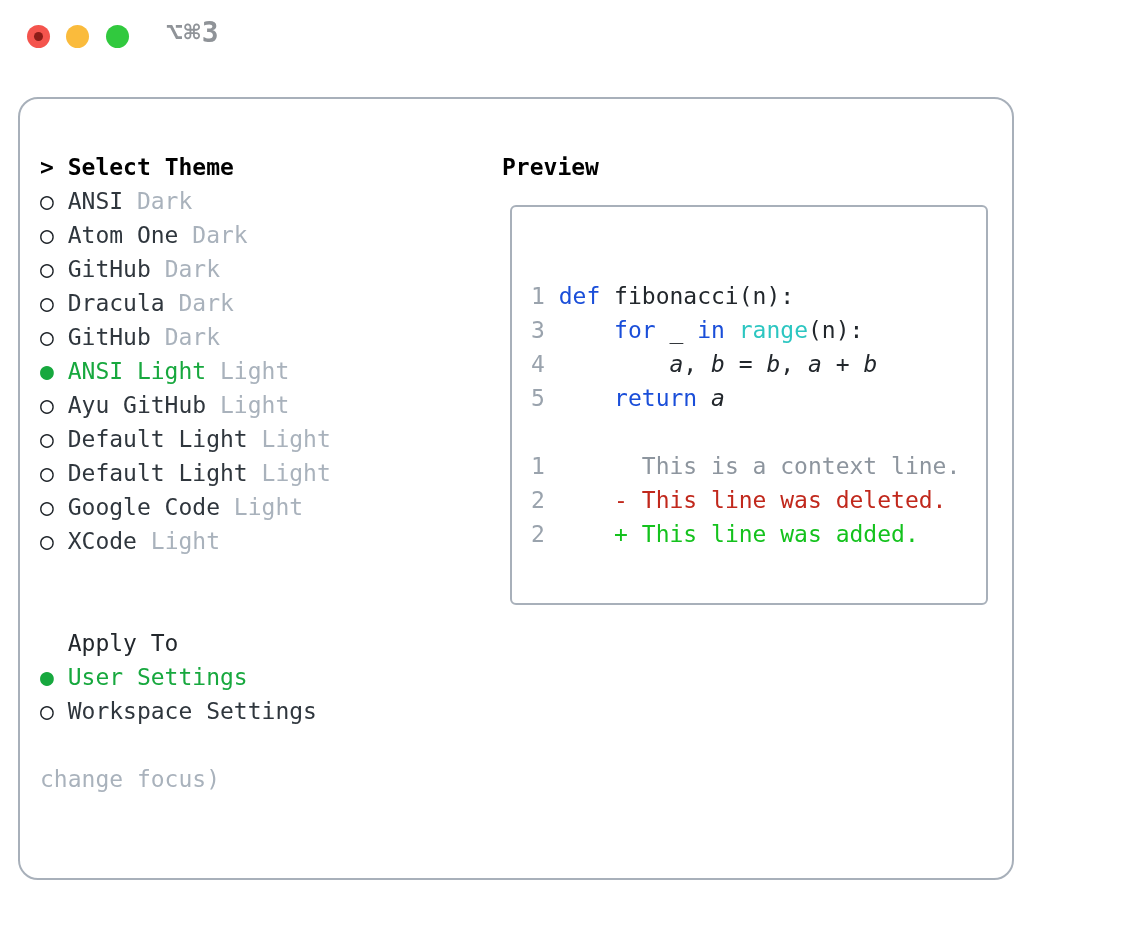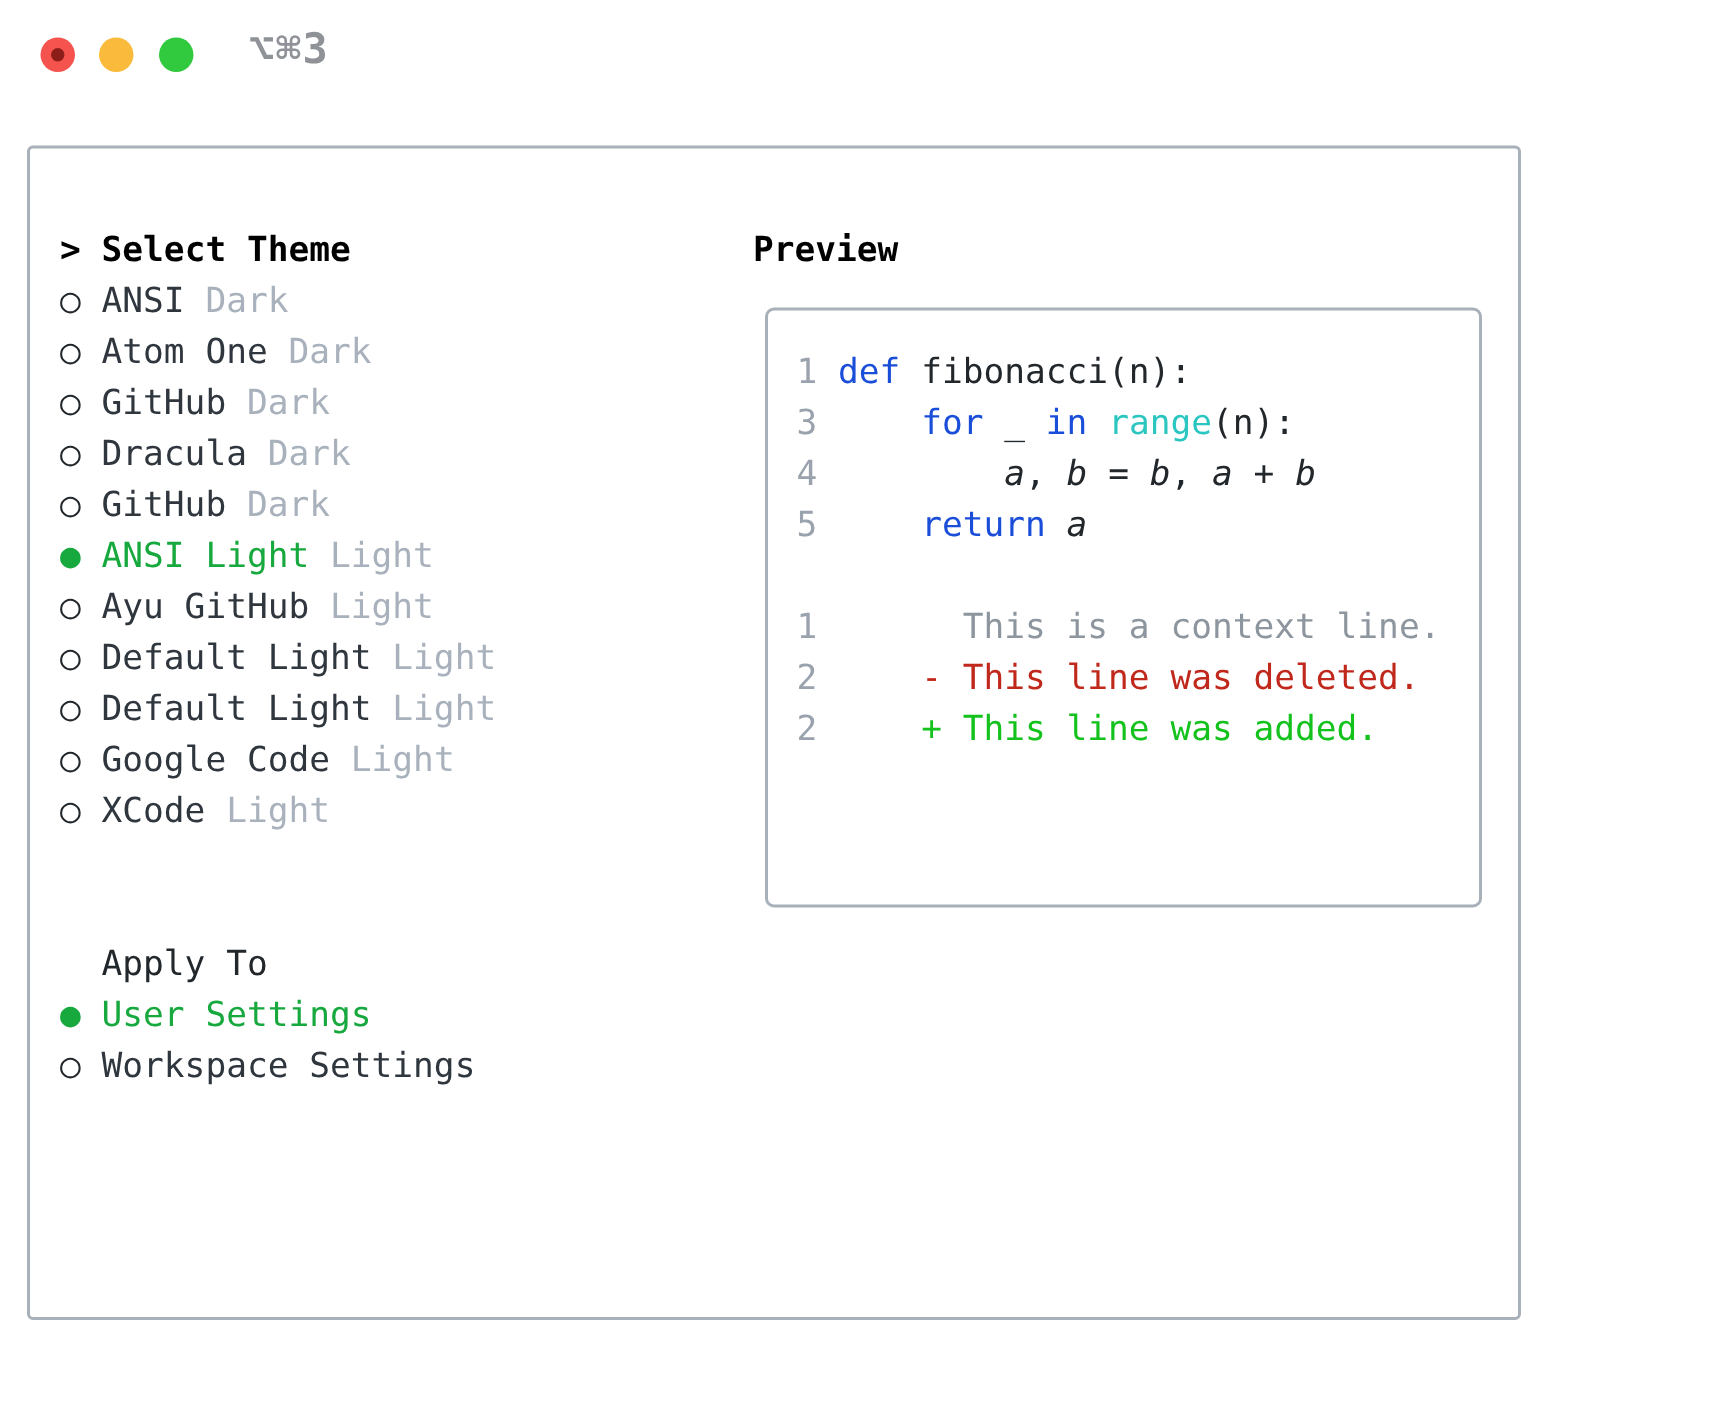--- a/index.html
+++ b/index.html
@@ -17,36 +17,36 @@
   .light{position:absolute;top:25px;width:23px;height:23px;border-radius:50%}
   .light.red{left:27px;background:#f4544d}
   .light.red::after{content:"";position:absolute;left:7px;top:7px;width:9px;height:9px;
           border-radius:50%;background:#8c1d18}
   .light.yellow{left:66px;background:#fabb3c}
   .light.green{left:106px;background:#31c93e}
   .win-title{position:absolute;left:166px;top:16px;font-size:28px;font-weight:700;
           color:#8f9398;letter-spacing:1px;font-family:"DejaVu Sans Mono","DejaVu Sans",monospace}
   
   .panel{position:absolute;left:18px;top:97px;width:996px;height:783px;
-         border:2px solid var(--border);border-radius:4px;background:#fff}
+         border:2px solid var(--border);border-radius:20px;background:#fff}
   .row{height:34px;line-height:34px;font-size:23px;white-space:pre}
   .bullet{display:inline-block;width:2ch;white-space:pre}
   .bullet.sel{color:var(--sel)}
   .name{color:#2f363d}
   .name.sel{color:var(--sel)}
   .variant{color:var(--muted)}
   .hdr{font-weight:700;color:#000}
   .block-theme{position:absolute;left:20px;top:51px}
   .block-apply{position:absolute;left:20px;top:527px}
   .block-help{position:absolute;left:20px;top:663px;color:var(--muted)}
   
   .preview-title{position:absolute;left:482px;top:51px}
   .preview-box{position:absolute;left:490px;top:106px;width:478px;height:400px;
                border:2px solid var(--border);border-radius:6px;background:#fff;
-               padding:24px 0 0 19px;overflow:hidden}
+               padding:72px 0 0 19px;overflow:hidden}
   .code-line{height:34px;line-height:34px;font-size:23px;white-space:pre}
   .tok-ln{color:var(--ln)}
   .tok-kw{color:var(--kw)}
   .tok-bi{color:var(--bi);}
   .tok-num{color:var(--num)}
   .tok-var{color:var(--fg);font-style:italic}
   .tok-plain{color:var(--fg)}
   .tok-ctx{color:var(--ctx)}
   .tok-del{color:var(--del)}
   .tok-add{color:var(--add)}
@@ -84,20 +84,21 @@
 
     <div class="block-apply">
       <div class="row"><span class="bullet">  </span><span>Apply To</span></div>
       <div id="apply-options">
           <div class="row"><span class="bullet sel">● </span><span class="name sel">User Settings</span></div>
           <div class="row"><span class="bullet">○ </span><span class="name">Workspace Settings</span></div>
         </div>
     </div>
 
     <div class="block-help" id="help-block">
+        <div class="row">change focus)</div>
       </div>
 
     <div class="row hdr preview-title">Preview</div>
 
     <div class="preview-box">
       <div id="code-lines">
           <div class="code-line"><span class="tok-ln">1 </span><span class="tok-kw">def</span><span class="tok-plain"> fibonacci(n):</span></div>
           <div class="code-line"><span class="tok-ln">3 </span><span class="tok-plain">    </span><span class="tok-kw">for</span><span class="tok-plain"> _ </span><span class="tok-kw">in</span><span class="tok-plain"> </span><span class="tok-bi">range</span><span class="tok-plain">(n):</span></div>
           <div class="code-line"><span class="tok-ln">4 </span><span class="tok-plain">        </span><span class="tok-var">a</span><span class="tok-plain">, </span><span class="tok-var">b</span><span class="tok-plain"> = </span><span class="tok-var">b</span><span class="tok-plain">, </span><span class="tok-var">a</span><span class="tok-plain"> + </span><span class="tok-var">b</span></div>
           <div class="code-line"><span class="tok-ln">5 </span><span class="tok-plain">    </span><span class="tok-kw">return</span><span class="tok-plain"> </span><span class="tok-var">a</span></div>

